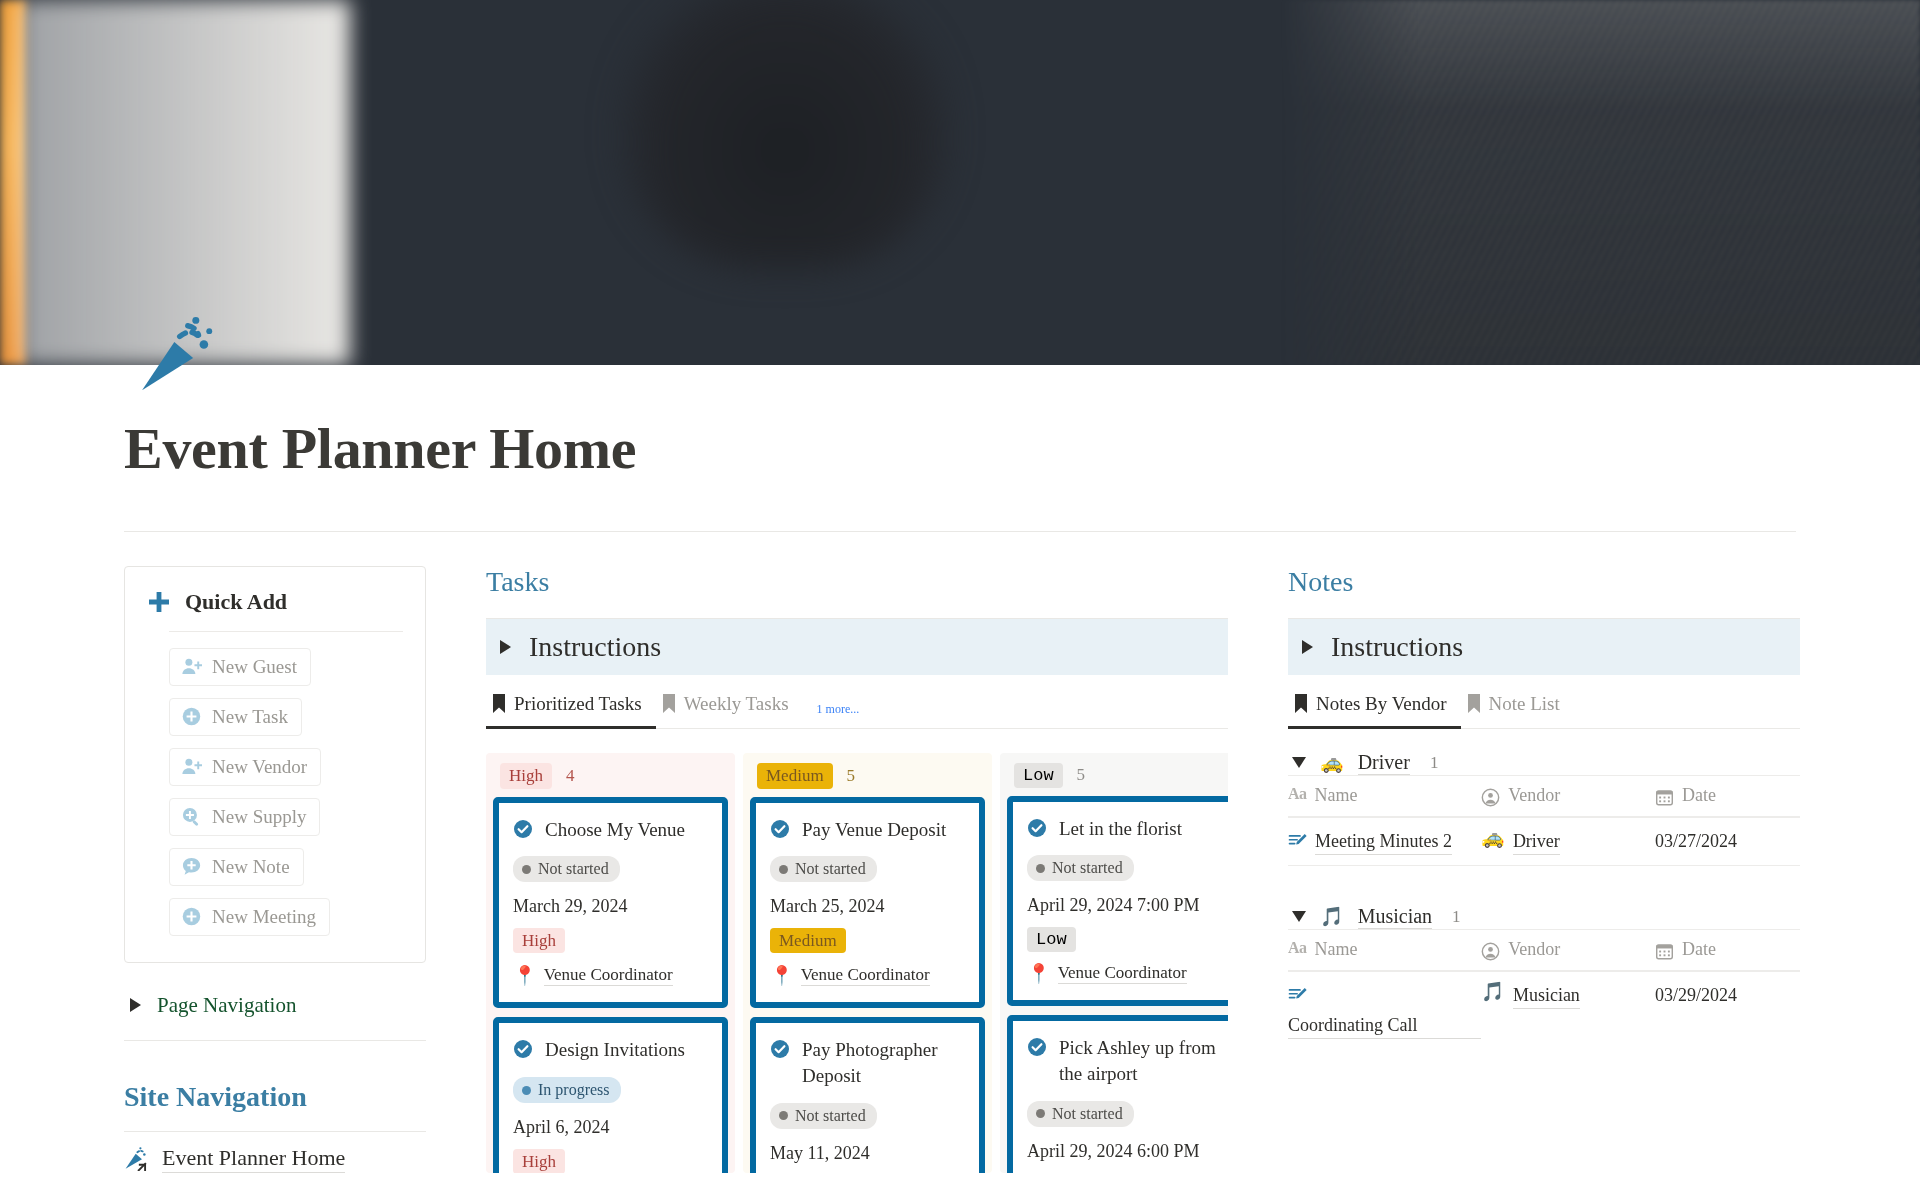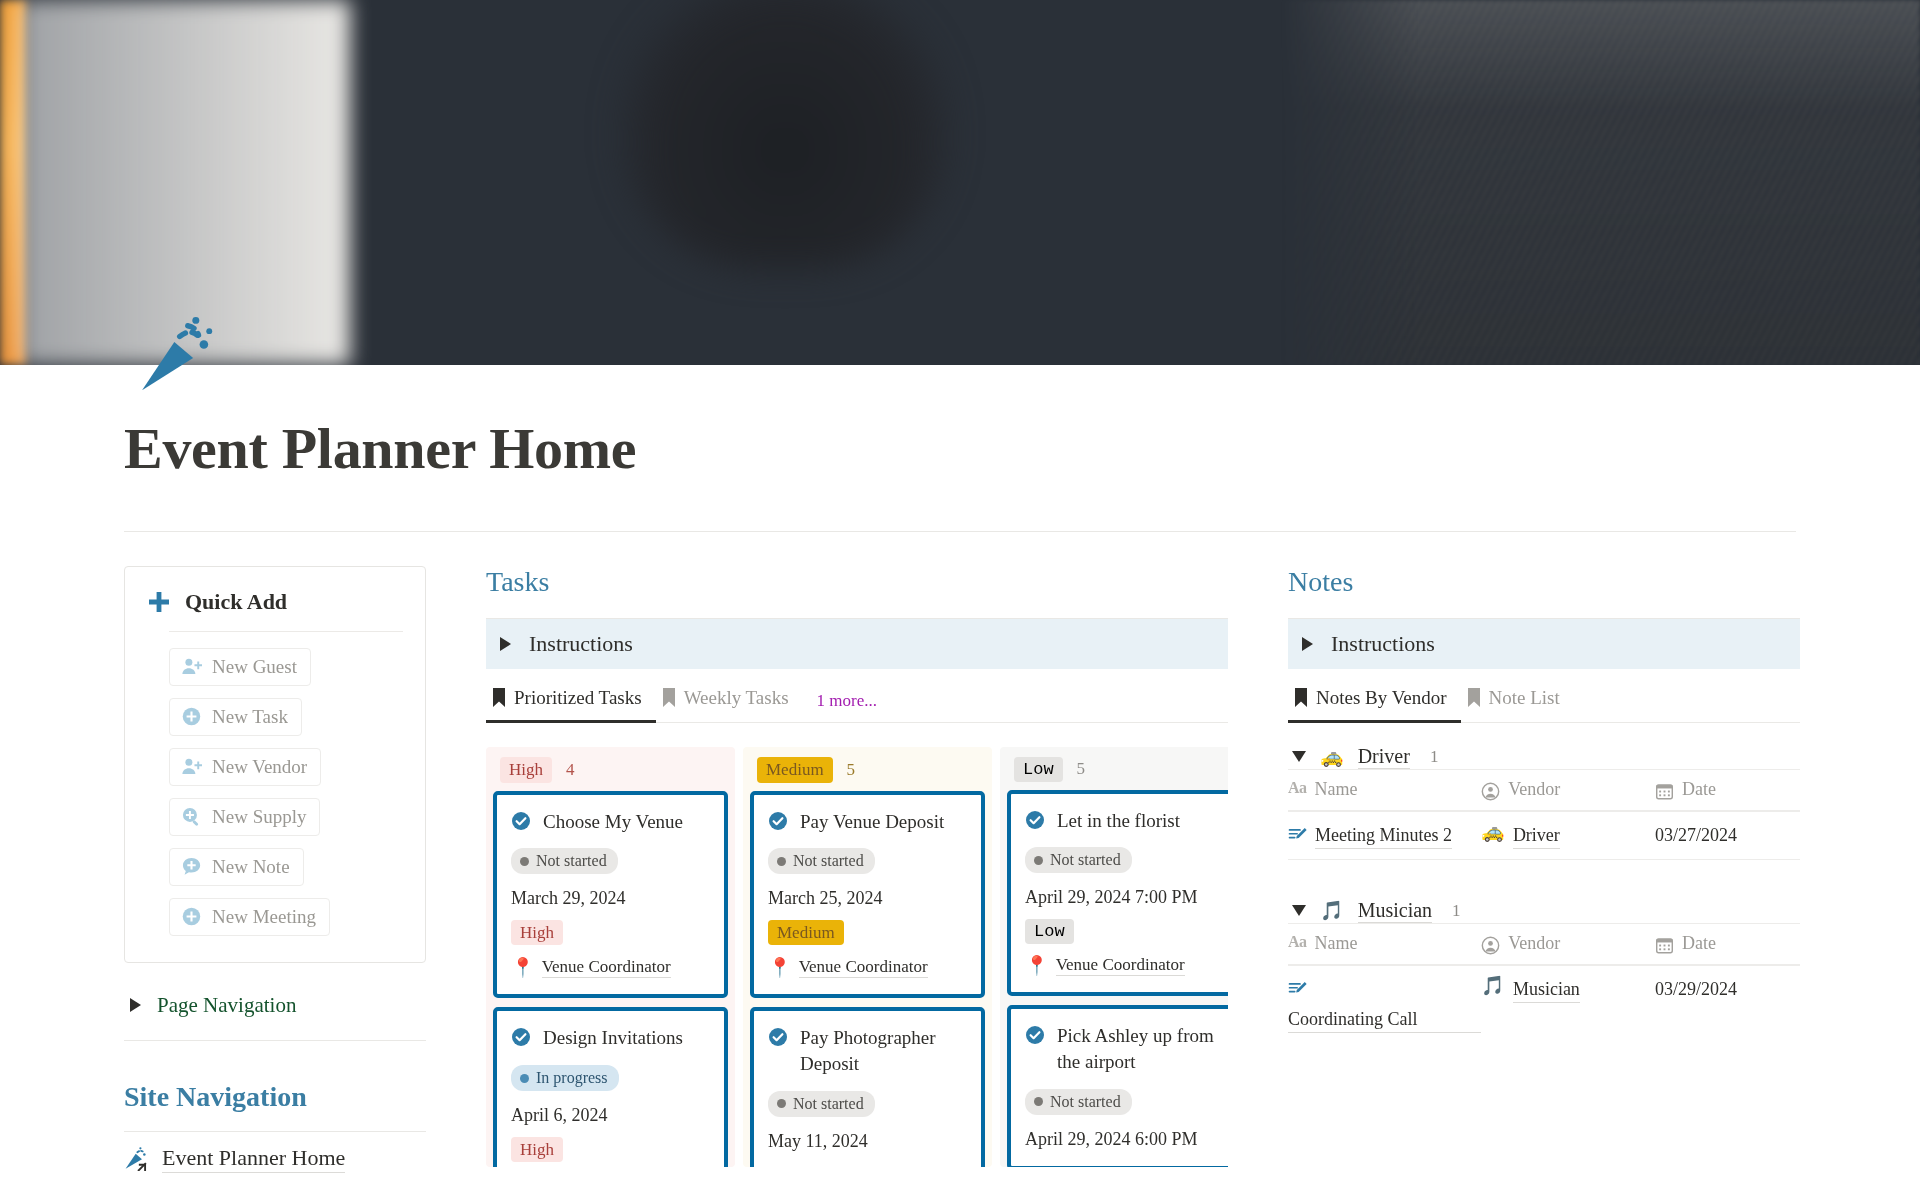--- a/index.html
+++ b/index.html
@@ -214,21 +214,21 @@
   .sec-rule { height: 1px; background: #e9e8e5; margin-top: 20px; }
 
   .instr-bar {
     background: #e8f1f6;
     display: flex;
     align-items: center;
     gap: 18px;
     padding: 12px 14px;
     cursor: pointer;
   }
-  .instr-lbl { font-size: 22px; color: #2f2e2b; }
+  .instr-lbl { font-size: 28px; color: #2f2e2b; }
 
   
   .tabbar {
     display: flex;
     align-items: flex-end;
     gap: 0;
     border-bottom: 1px solid #eae9e6;
     margin-top: 6px;
   }
   .tab {
@@ -237,22 +237,22 @@
     gap: 8px;
     padding: 12px 14px 11px 6px;
     cursor: pointer;
     border-bottom: 3px solid transparent;
     margin-bottom: -1px;
   }
   .tab.active { border-bottom-color: #2f2e2b; }
   .tab .tlbl { font-size: 19px; color: #9b9995; white-space: nowrap; }
   .tab.active .tlbl { color: #2f2e2b; }
   .tab-more {
-    font-size: 17px;
-    color: #a21caf;
+    font-size: 12px;
+    color: #3b82f6;
     padding: 12px 10px 11px 14px;
     cursor: pointer;
     white-space: nowrap;
     text-align: center;
   }
   .bm { width: 14px; height: 19px; flex: none; }
 
   
   .board {
     display: flex;
@@ -280,21 +280,21 @@
   .pill.p-high { background: #fbe4e2; color: #a83f3a; }
   .pill.p-med  { background: #eab308; color: #7a5820; }
   .pill.p-low  { background: #e4e3e1; color: #000000; font-family: Liberation Mono, monospace; }
   .bcount { font-size: 17px; }
   .bcount.h { color: #b3544c; }
   .bcount.m { color: #9a7a2a; }
   .bcount.l { color: #8e8c88; }
 
   .tcard {
     background: #fff;
-    border: 4px solid #0369a1;
+    border: 6px solid #0369a1;
     border-radius: 5px;
     margin: 0 7px 9px 7px;
     padding: 14px 14px 16px 14px;
   }
   .tcard-title {
     display: flex;
     align-items: flex-start;
     gap: 12px;
     font-size: 19px;
     color: #2f2e2b;

